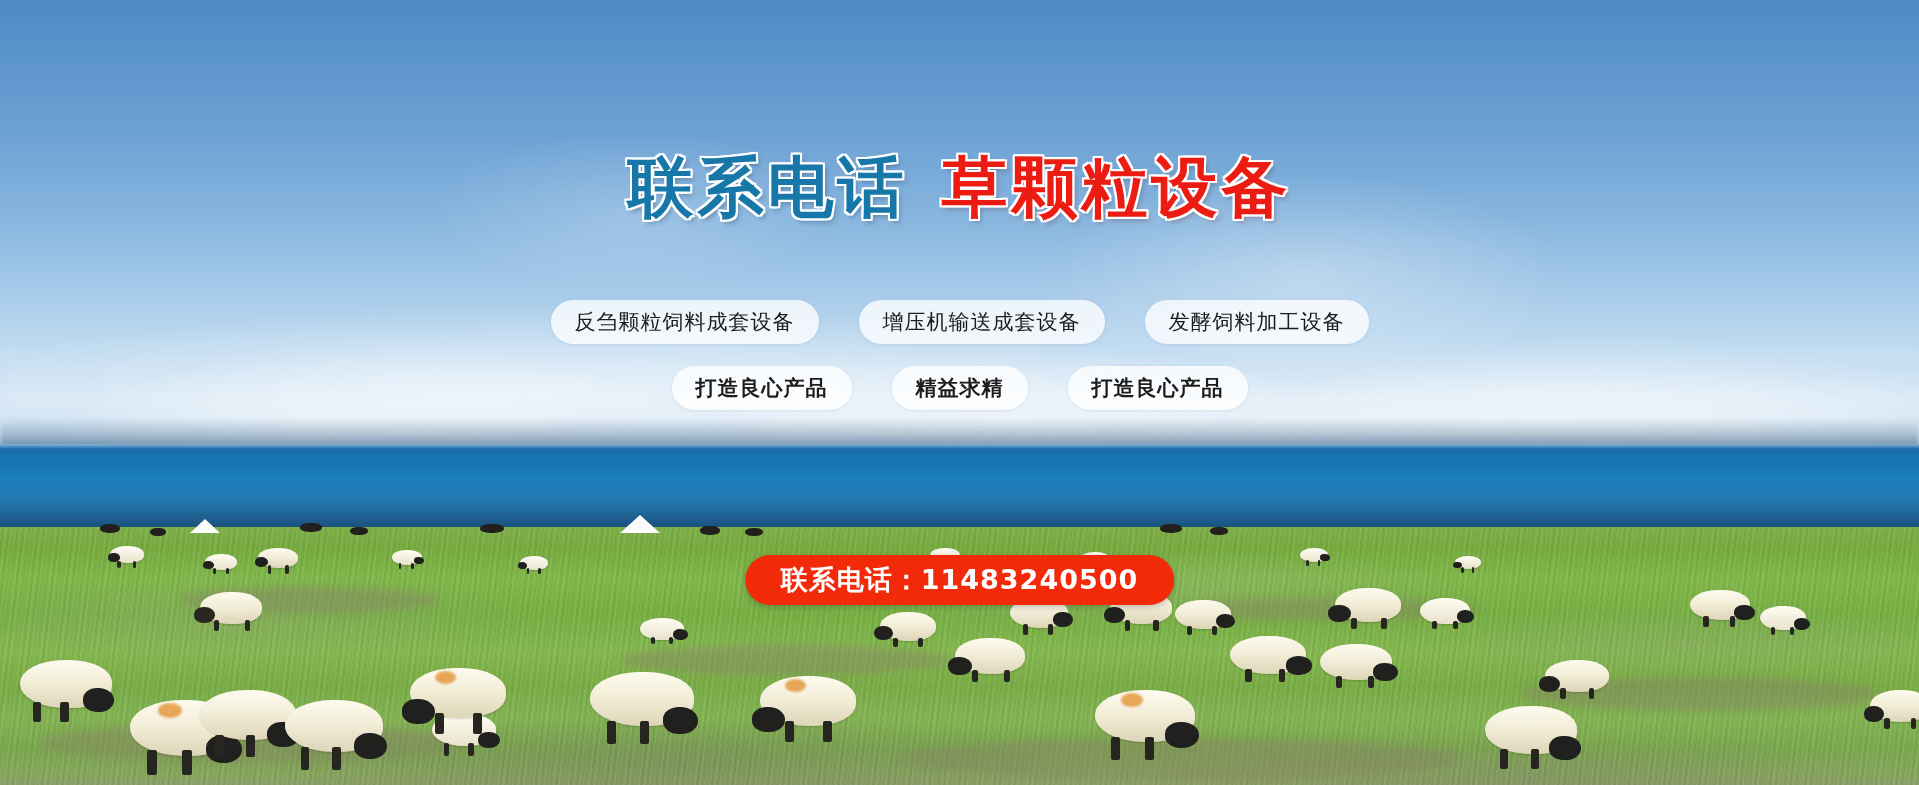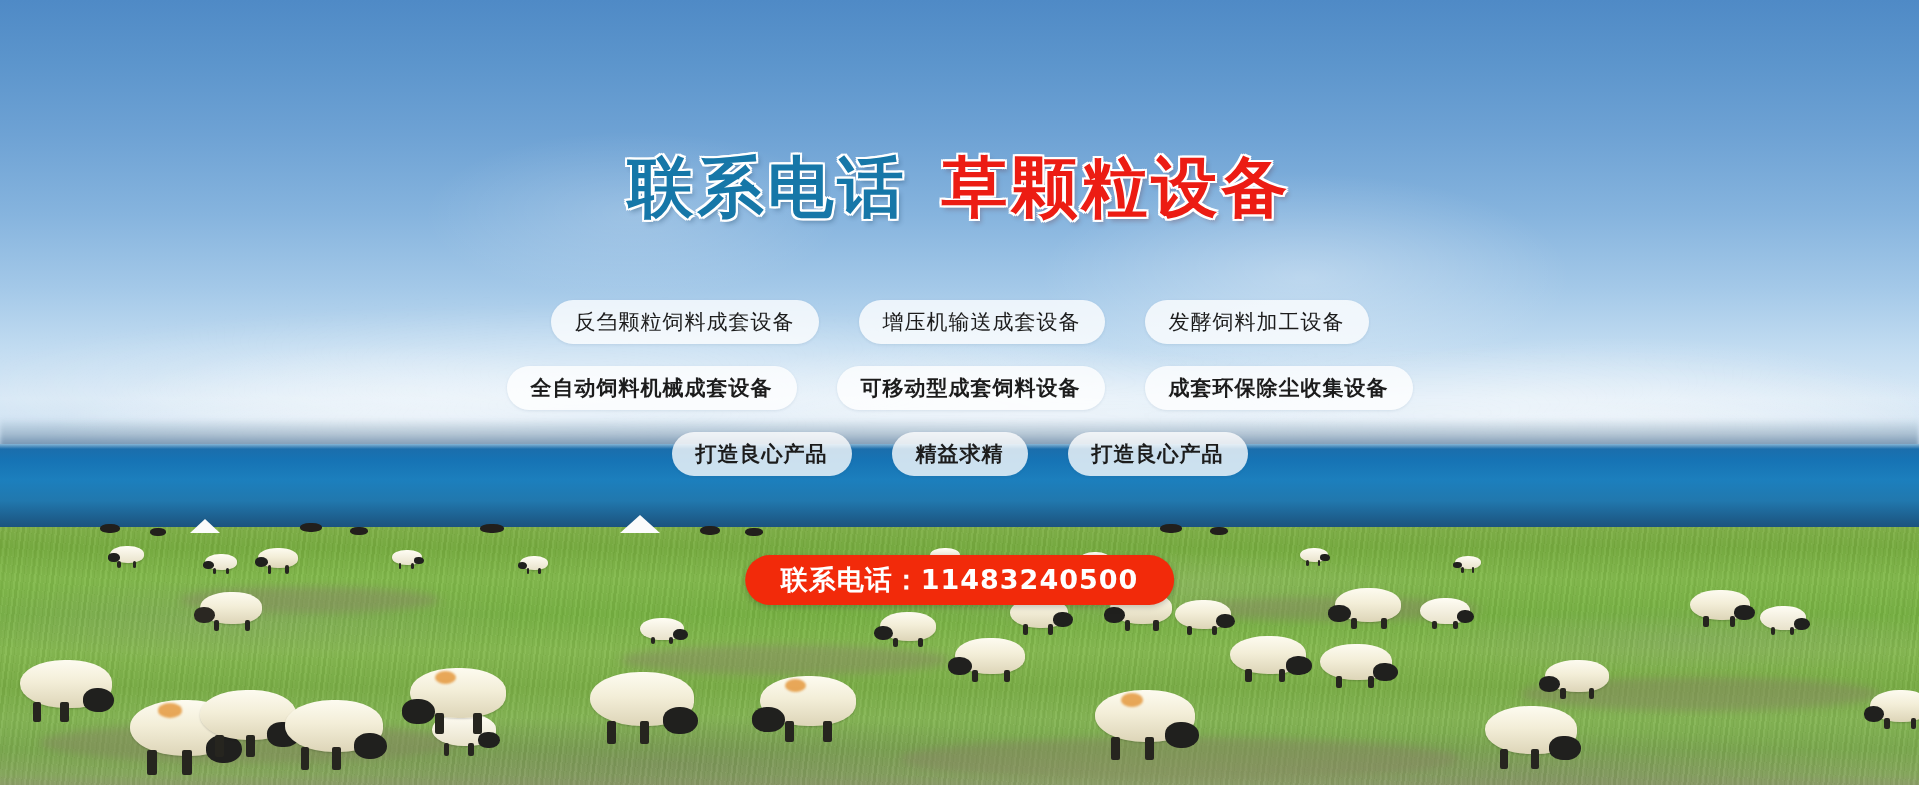--- a/index.html
+++ b/index.html
@@ -445,25 +445,20 @@
   </div>
 
   <div class="pill-rows">
 
     <div class="pill-row">
       <div class="pill">反刍颗粒饲料成套设备</div>
       <div class="pill">增压机输送成套设备</div>
       <div class="pill">发酵饲料加工设备</div>
     </div>
 
-    <div class="pill-row">
-      <div class="pill bold">全自动饲料机械成套设备</div>
-      <div class="pill bold">可移动型成套饲料设备</div>
-      <div class="pill bold">成套环保除尘收集设备</div>
-    </div>
 
     <div class="pill-row">
       <div class="pill bold">打造良心产品</div>
       <div class="pill bold">精益求精</div>
       <div class="pill bold">打造良心产品</div>
     </div>
 
   </div>
 
   <div class="phone-bar">联系电话：11483240500</div>

